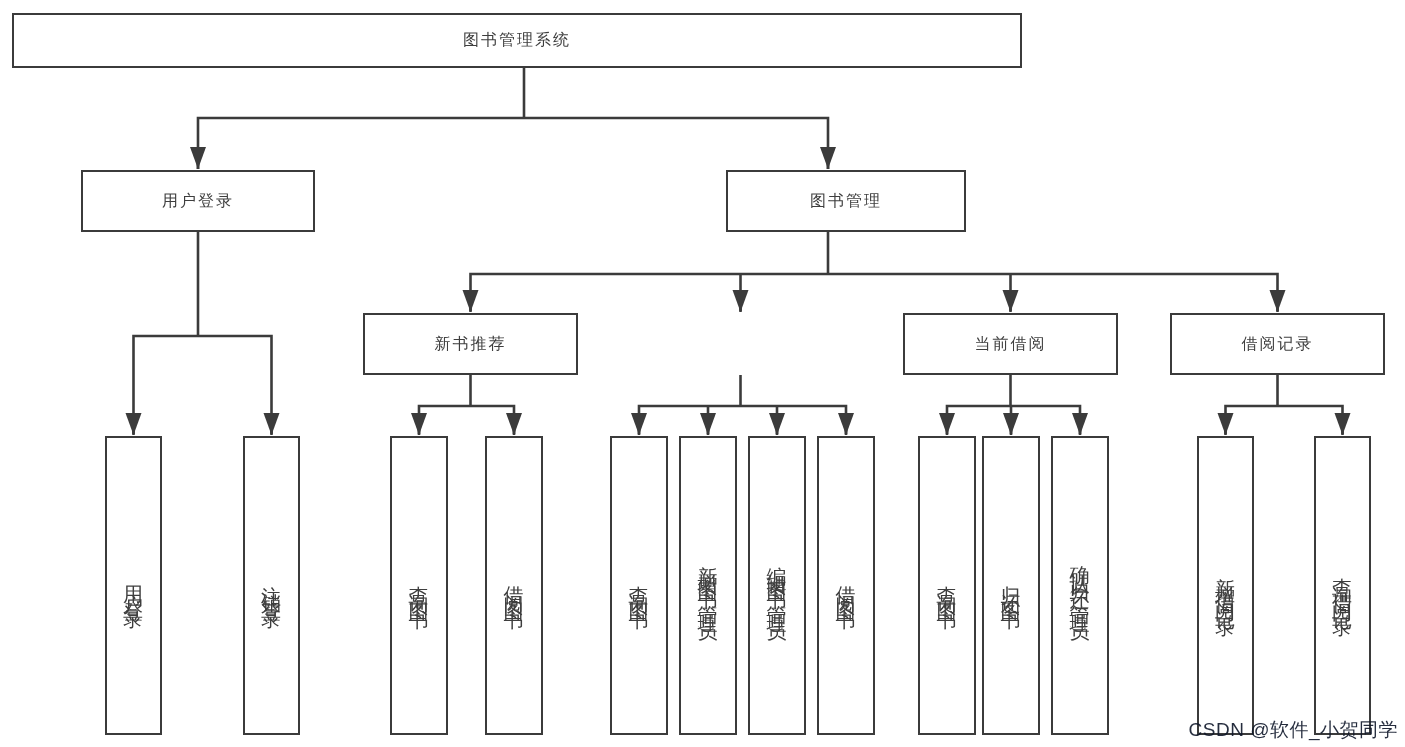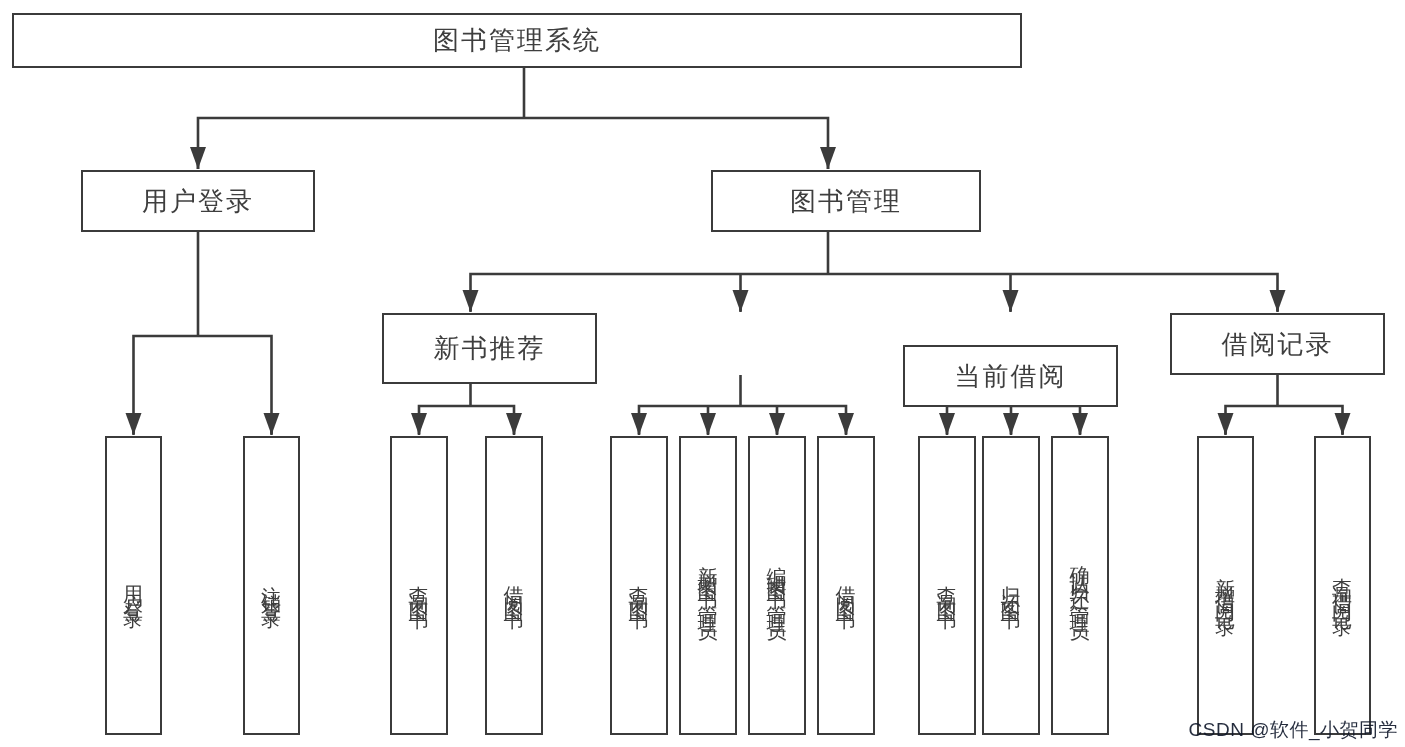--- a/index.html
+++ b/index.html
@@ -7,21 +7,21 @@
     position:relative;width:1405px;height:747px;background:#ffffff;overflow:hidden;
     font-family:"Liberation Sans","DejaVu Sans",sans-serif;color:#3e3e3e;
   }
   .connectors{position:absolute;left:0;top:0;width:1405px;height:747px;}
   .connectors path{stroke:#3b3b3b;stroke-width:2.6;fill:none;}
   .connectors path.arrow{stroke-width:2.6;}
   .node{
     position:absolute;box-sizing:border-box;border:2.5px solid #3b3b3b;background:#ffffff;
     display:flex;align-items:center;justify-content:center;
   }
-  .h-label{font-size:26px;letter-spacing:2px;white-space:nowrap;}
+  .h-label{font-size:16px;letter-spacing:2px;white-space:nowrap;}
   .v-label{
     writing-mode:vertical-rl;text-orientation:mixed;
     font-size:20px;letter-spacing:8px;line-height:1;white-space:nowrap;
   }
   .watermark{
     position:absolute;right:7px;bottom:4px;z-index:5;
     font-size:19px;letter-spacing:0.5px;color:#0f172a;opacity:0.9;white-space:nowrap;
   }
 </style>
 </head>
@@ -96,28 +96,28 @@
     </g>
   </svg>
 
   <div class="node" style="left:12px;top:13px;width:1010px;height:55px;">
     <span class="h-label">图书管理系统</span>
   </div>
 
   <div class="node" style="left:81px;top:170px;width:234px;height:62px;">
     <span class="h-label">用户登录</span>
   </div>
-  <div class="node" style="left:711px;top:170px;width:270px;height:62px;align-items:center;">
+  <div class="node" style="left:726px;top:170px;width:240px;height:62px;align-items:center;">
     <span class="h-label">图书管理</span>
   </div>
 
-  <div class="node" style="left:382px;top:313px;width:215px;height:71px;">
+  <div class="node" style="left:363px;top:313px;width:215px;height:62px;">
     <span class="h-label">新书推荐</span>
   </div>
-  <div class="node" style="left:903px;top:313px;width:215px;height:62px;margin-top:32px;">
+  <div class="node" style="left:903px;top:313px;width:215px;height:62px;">
     <span class="h-label">当前借阅</span>
   </div>
   <div class="node" style="left:1170px;top:313px;width:215px;height:62px;">
     <span class="h-label">借阅记录</span>
   </div>
 
   <div class="node" style="left:105px;top:436px;width:57px;height:299px;">
     <span class="v-label">用户登录</span>
   </div>
   <div class="node" style="left:243px;top:436px;width:57px;height:299px;">

